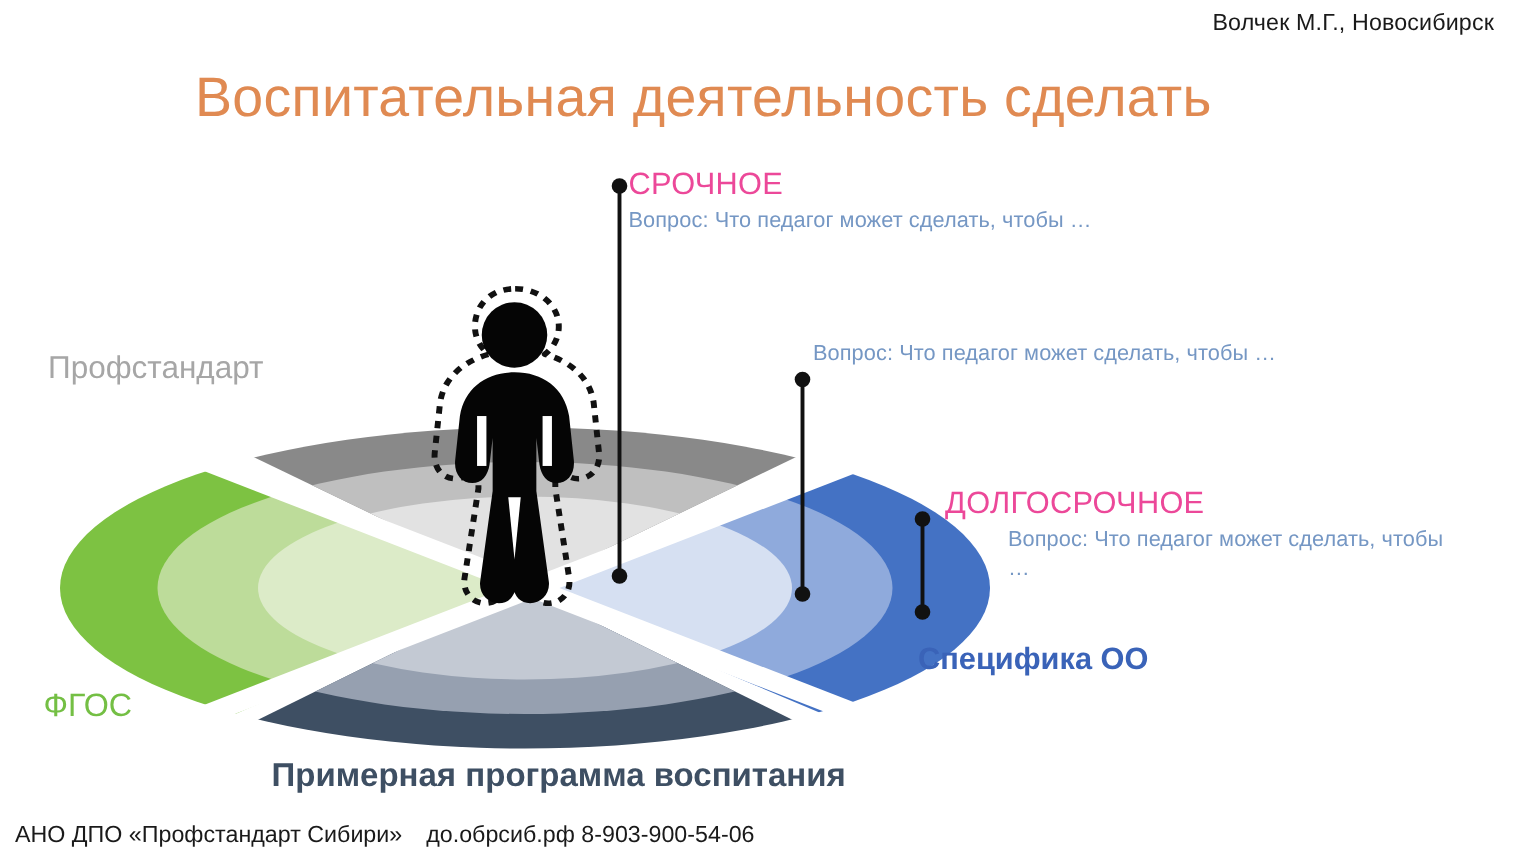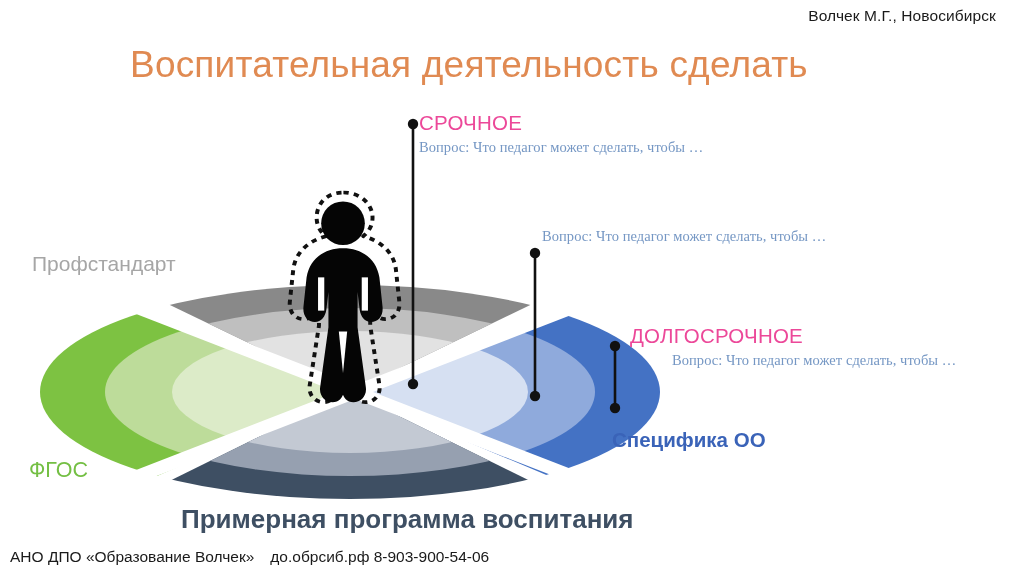--- a/index.html
+++ b/index.html
@@ -48,54 +48,53 @@
     white-space: nowrap;
     letter-spacing: 0.2px;
     line-height: 1.12;
   }
   .callout .sub {
     font-size: 14.5px;
     color: #7597C4;
     line-height: 1.28;
     margin-top: 3px;
     letter-spacing: 0.05px;
-    font-family: Liberation Serif, serif;
   }
   #callout-urgent  { left: 419px; top: 112px; }
   #callout-urgent .sub { width: 310px; }
   #callout-medium  { left: 542px; top: 224px; }
   #callout-medium .sub { width: 400px; white-space: nowrap; }
   #callout-long    { left: 630px; top: 325px; }
   #callout-long .sub { width: 300px; margin-left: 42px; }
 
   .zone-label {
     position: absolute;
     white-space: nowrap;
   }
   #label-profstandart {
-    left: 32px; top: 252px;
+    left: 32px; top: 234px;
     font-size: 21px;
     color: #A6A6A6;
     font-weight: 400;
   }
   #label-fgos {
     left: 29px; top: 458px;
     font-size: 21.5px;
     color: #74BF44;
     font-weight: 400;
   }
   #label-specifika {
     left: 612px; top: 428px;
     font-size: 20.5px;
     color: #3A63B8;
     font-weight: 700;
   }
   #label-programma {
     left: 181px; top: 504px;
-    font-size: 26px;
+    font-size: 22px;
     color: #3E4F63;
     font-weight: 700;
   }
   .footer {
     position: absolute;
     left: 10px;
     bottom: 8px;
     font-size: 15.5px;
     color: #1a1a1a;
     white-space: nowrap;
@@ -211,14 +210,14 @@
   <div class="head">ДОЛГОСРОЧНОЕ</div>
   <div class="sub">Вопрос: Что педагог может сделать, чтобы …</div>
 </div>
 
 <div class="zone-label" id="label-profstandart">Профстандарт</div>
 <div class="zone-label" id="label-fgos">ФГОС</div>
 <div class="zone-label" id="label-specifika">Специфика ОО</div>
 <div class="zone-label" id="label-programma">Примерная программа воспитания</div>
 
 <div class="footer">
-  <span>АНО ДПО «Образование Волчек»</span><span class="gap"></span><span>до.обрсиб.рф</span>&nbsp;<span>8-903-900-54-06</span>
+  <span>АНО ДПО «Профстандарт Сибири»</span><span class="gap"></span><span>до.обрсиб.рф</span>&nbsp;<span>8-903-900-54-06</span>
 </div>
 
 </body></html>

